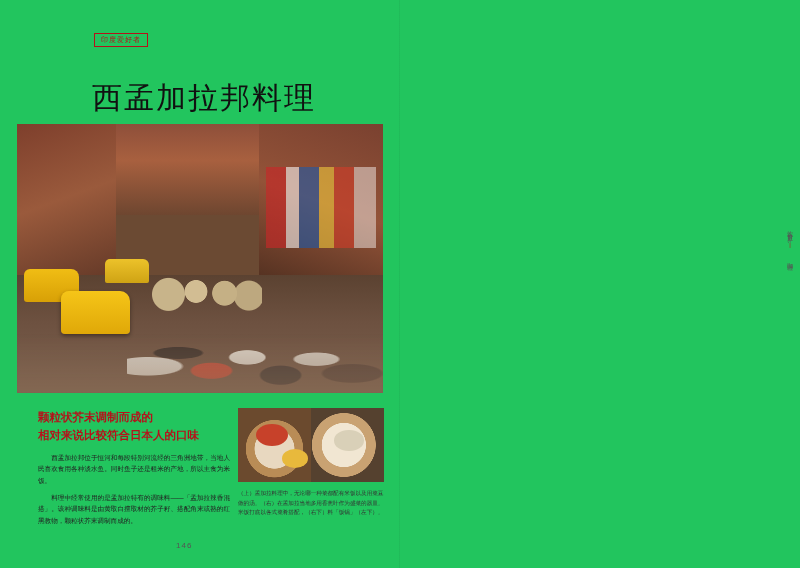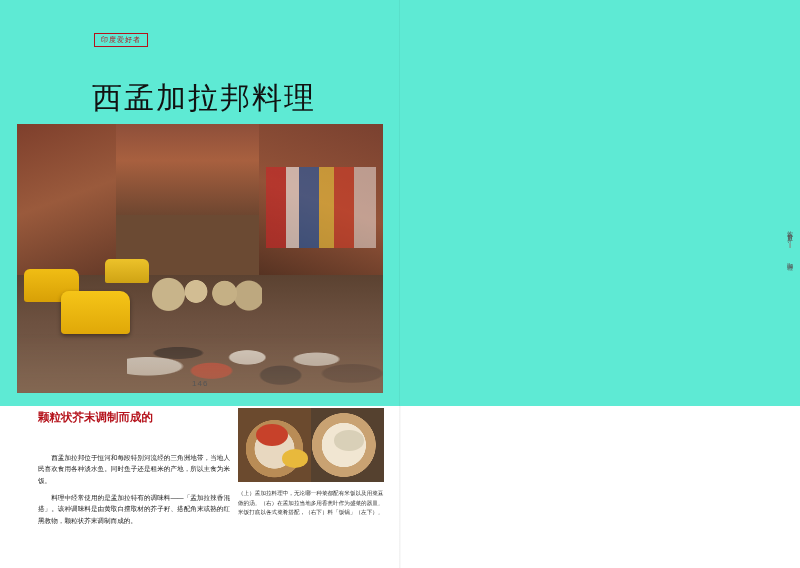--- a/index.html
+++ b/index.html
@@ -11,22 +11,22 @@
     overflow: hidden;
   }
   .spread {
     position: relative;
     width: 800px; height: 568px;
     background: #ffffff;
     display: flex;
   }
   .page {
     position: relative;
-    height: 406px;
-    background: #5eead4;
+    height: 568px;
+    background: #22c55e;
   }
   .page-left { width: 400px; }
   .page-right { width: 400px; }
 
   
   .tag-box {
     position: absolute;
     left: 94px; top: 33px;
     border: 1px solid #b5121b;
     color: #b5121b;
@@ -171,21 +171,21 @@
     line-height: 1.7;
     color: #333;
   }
   .folio {
     position: absolute;
     bottom: 18px;
     font-size: 8px;
     color: #555;
     letter-spacing: 1px;
   }
-  .folio-left { left: 192px; }
+  .folio-left { left: 176px; }
 
   .side-tab {
     position: absolute;
     right: 6px; top: 226px;
     width: 12px;
     font-size: 6px;
     color: #555;
     letter-spacing: 2px;
     writing-mode: vertical-rl;
     text-orientation: upright;
@@ -218,20 +218,21 @@
       <div class="rickshaws"></div>
       <div class="taxi3"></div>
       <div class="taxi2"></div>
       <div class="taxi1"></div>
       <div class="crowd"></div>
       <div class="motion"></div>
     </div>
 
     <div class="lead-title">
       <div>颗粒状芥末调制而成的</div>
+      <div>相对来说比较符合日本人的口味</div>
     </div>
 
     <div class="body-col">
       <p>西孟加拉邦位于恒河和每段特别河流经的三角洲地带，当地人民喜欢食用各种淡水鱼。同时鱼子还是粗米的产地，所以主食为米饭。</p>
       <p>料理中经常使用的是孟加拉特有的调味料——「孟加拉辣香混搭」。该种调味料是由黄取白擅取材的芥子籽、搭配角末或熟的红黑教物，颗粒状芥末调制而成的。</p>
     </div>
 
     <div class="sub-photo">
       <div class="left-half"></div>
       <div class="right-half"></div>

